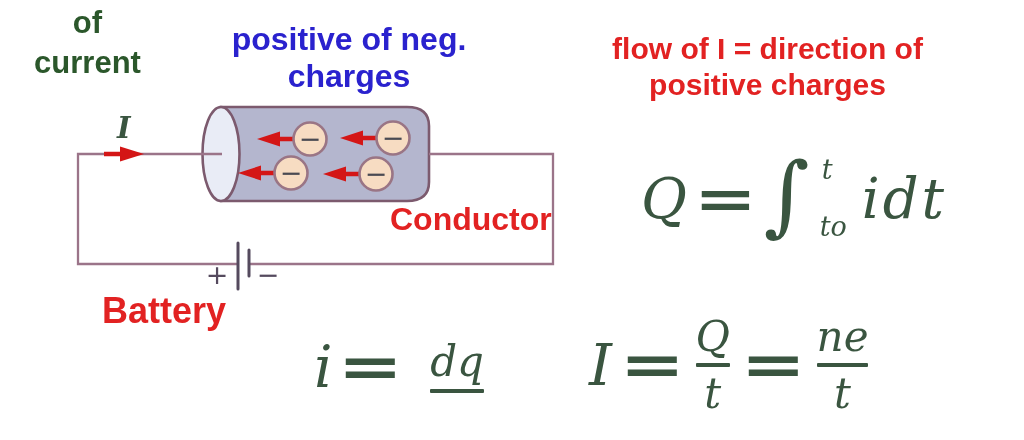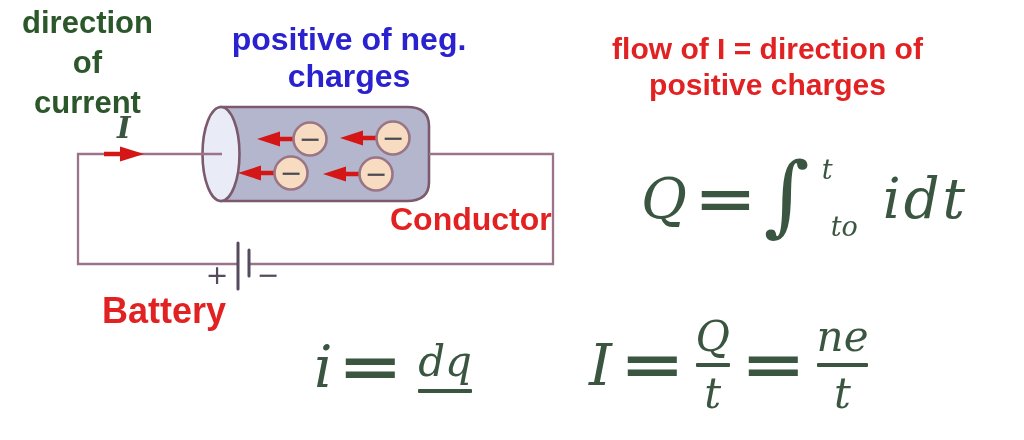--- a/index.html
+++ b/index.html
@@ -37,28 +37,28 @@
              font-family:"DejaVu Serif",serif; font-style:italic;
              color:var(--formula-green,#3a5540); }
   #f-integral { left:641px; top:145px; height:106px; font-size:56px; gap:15px; }
   #f-inst     { left:314px; top:306px; height:122px; font-size:58px; gap:13px; }
   #f-avg      { left:589px; top:304px; height:122px; font-size:58px; gap:16px; }
   .mo { font-style:normal; font-weight:bold; display:inline-block; transform:scaleX(1.35); }
   .frac { display:inline-flex; flex-direction:column; align-items:center;
           font-size:42px; line-height:1.12; padding:0 3px; }
   .frac .fbar { align-self:stretch; height:4px; background:var(--formula-green,#3a5540);
                 margin:3px 0; border-radius:1px; }
-  #f-inst .frac { margin-left:8px; }
+  #f-inst .frac { margin-left:20px; }
   .integral   { display:inline-flex; align-items:center; }
   .int-sign   { font-style:italic; font-size:88px; line-height:0.82; position:relative; top:-3px; }
   .int-limits { display:inline-flex; flex-direction:column; justify-content:space-between;
                 height:84px; font-size:27px; line-height:1; }
   .int-limits .sup { margin-left:12px; }
-  .int-limits .sub { margin-left:21px; }
-  .integrand  { margin-left:10px; letter-spacing:3px; }
+  .int-limits .sub { margin-left:10px; }
+  .integrand  { letter-spacing:3px; }
 </style>
 </head>
 <body>
 
 <div class="canvas">
 
   <svg class="diagram" viewBox="0 0 1024 440">
 
     <path class="cyl-body" d="M221,107 H407 Q429,107 429,126 V182 Q429,201 407,201 H221 Z"></path>
     <ellipse class="cyl-cap" cx="221" cy="154" rx="18.5" ry="47"></ellipse>
@@ -96,21 +96,20 @@
     </g>
     <g>
       <line class="arrow-line" x1="359" y1="174" x2="344" y2="174"></line>
       <polygon class="arrow-head" points="346,166.5 346,181.5 323,174"></polygon>
       <circle class="charge" cx="376" cy="174" r="16.5"></circle>
       <text class="charge-sign" x="376" y="174" dy="0.35em" text-anchor="middle">−</text>
     </g>
   </svg>
 
   <div class="label" id="lbl-current">
-    <div>direction</div>
     <div>of</div>
     <div>current</div>
   </div>
 
   <div id="sym-current">I</div>
 
   <div class="label" id="lbl-neg">
     <div>positive of neg.</div>
     <div>charges</div>
   </div>

